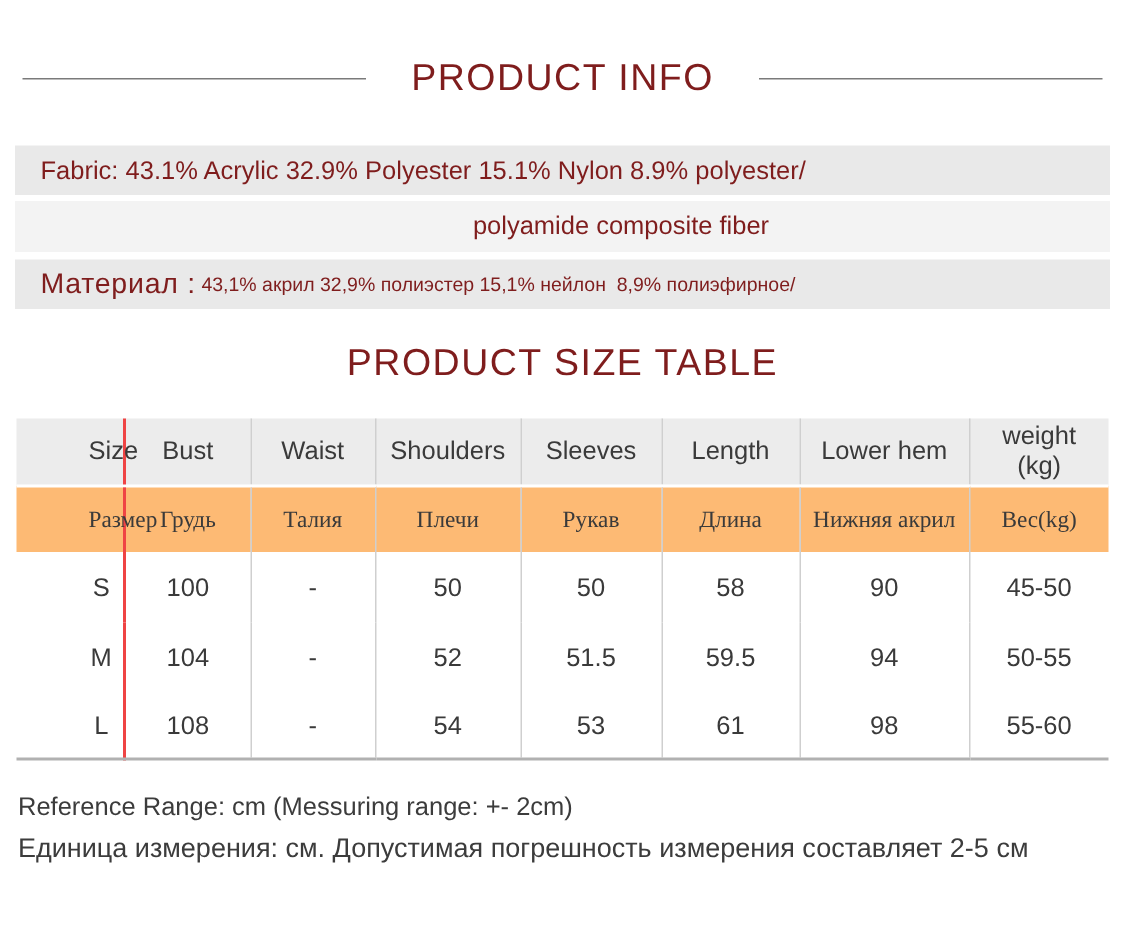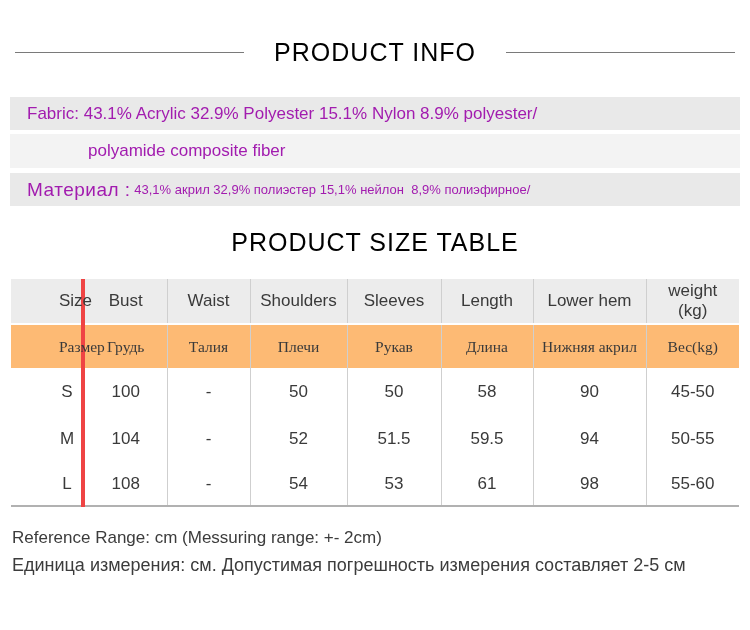--- a/index.html
+++ b/index.html
@@ -8,35 +8,35 @@
     width: 750px; height: 630px;
     font-family: "Liberation Sans", sans-serif;
     color: #3c3c3c;
     overflow: hidden;
   }
   .page { width: 750px; height: 630px; position: relative; }
 
   
   .section-title {
     display: flex; align-items: center; justify-content: center;
-    font-size: 25px; letter-spacing: 1px; color: #000000;
+    font-size: 25px; letter-spacing: 1px; color: #7f1d1d;
     white-space: nowrap;
   }
   .title-line { flex: 1; height: 1px; background: #7a7a7a; }
   .section-title .txt { padding: 0 30px; }
   .title-info { margin: 38px 15px 0 15px; height: 28px; }
   .title-size { margin: 22px 0 2px 0; height: 28px; justify-content: center; }
 
   
   .band {
     margin: 0 10px; display: flex; align-items: center;
-    font-size: 17px; color: #a21caf;
+    font-size: 17px; color: #7f1d1d;
   }
   .band-dark  { background: #e9e9e9; }
-  .band-light { background: #f3f3f3; }
+  .band-light { background: #f3f3f3; justify-content: center; }
   .band-1 { margin-top: 31px; height: 33px; padding-left: 17px; }
   .band-2 { margin-top: 4px;  height: 34px; padding-left: 78px; }
   .band-3 { margin-top: 5px;  height: 33px; padding-left: 17px; }
   .band-4 { margin-top: 4px;  height: 33px; padding-left: 118px; font-size: 16px; }
   .ru-label { font-size: 19px; letter-spacing: 0.5px; }
   .ru-rest  { font-size: 13px; white-space: pre-wrap; }
 
   
   table.size-table {
     margin: 23px 11px 0 11px;
@@ -45,21 +45,21 @@
     table-layout: fixed;
   }
   .size-table th, .size-table td {
     text-align: center; vertical-align: middle;
     font-weight: normal;
     border-right: 1px solid #cfcfcf;
     padding: 2px 6px;
     color: #3a3a3a;
   }
   .size-table th:last-child, .size-table td:last-child { border-right: none; }
-  .size-table th:first-child, .size-table td:first-child { border-right: 4px solid #ef4444; padding-left: 48px; }
+  .size-table th:first-child, .size-table td:first-child { border-right: 2px solid #ef4444; padding-left: 48px; }
   tr.hdr-en { background: #ececec; height: 36px; }
   tr.hdr-en th { font-size: 17px; border-bottom: 2px solid #ffffff; }
   tr.hdr-ru { background: #fdba74; height: 44px; font-family: Liberation Serif, serif; }
   tr.hdr-ru th { font-size: 15.5px; line-height: 1.15; }
   tr.data-row { background: #ffffff; height: 47px; }
   tr.data-row td { font-size: 17px; }
   tr.data-row:last-child { height: 44px; }
   tr.data-row:last-child td { border-bottom: 2px solid #b1b1b1; }
 
   

